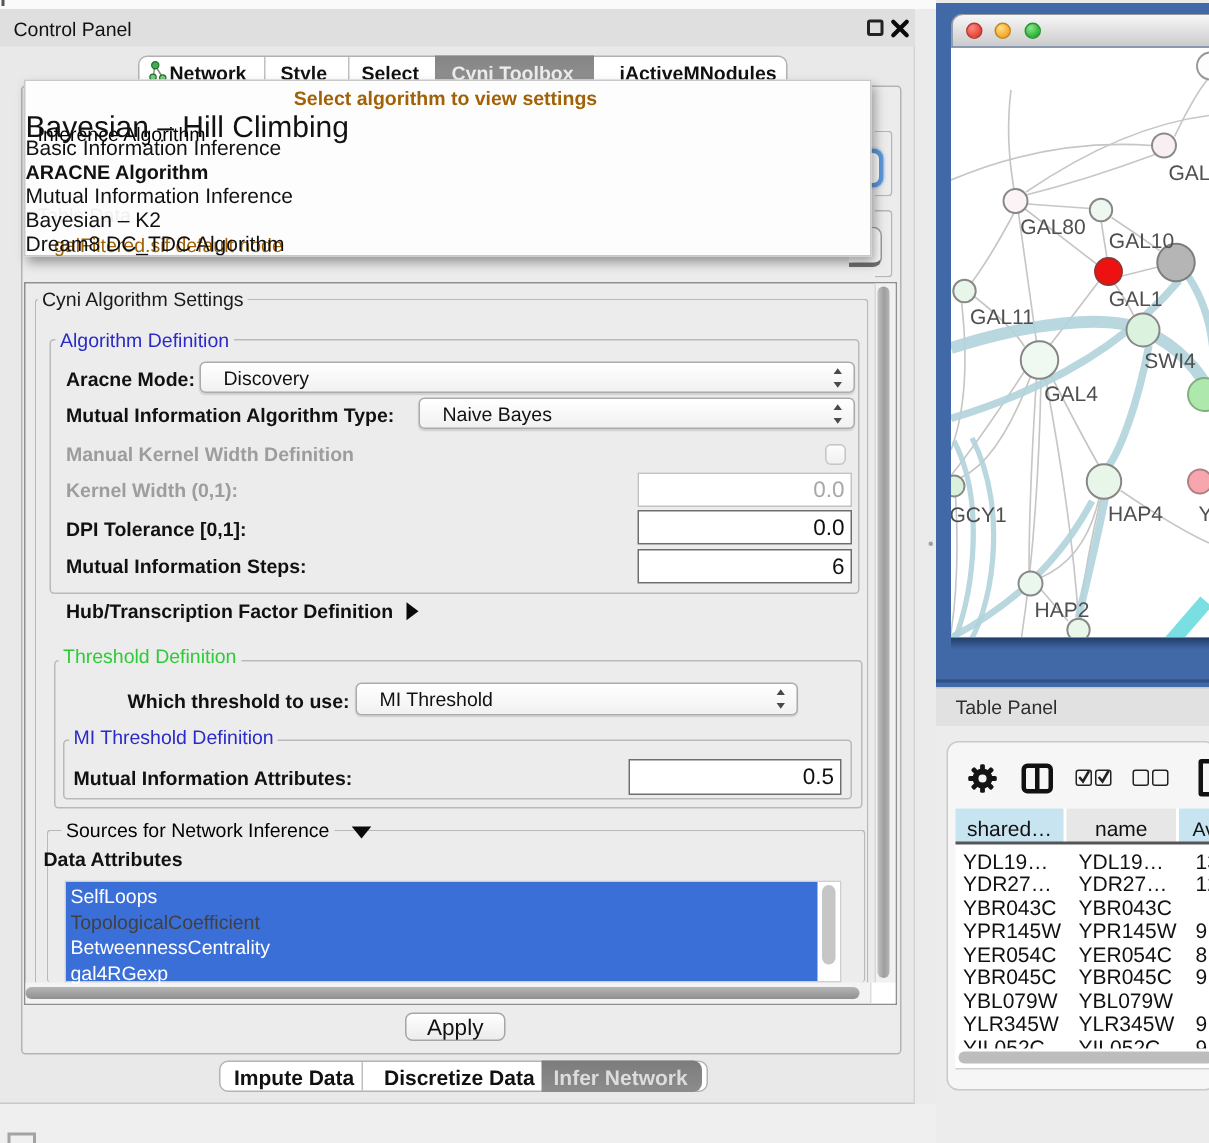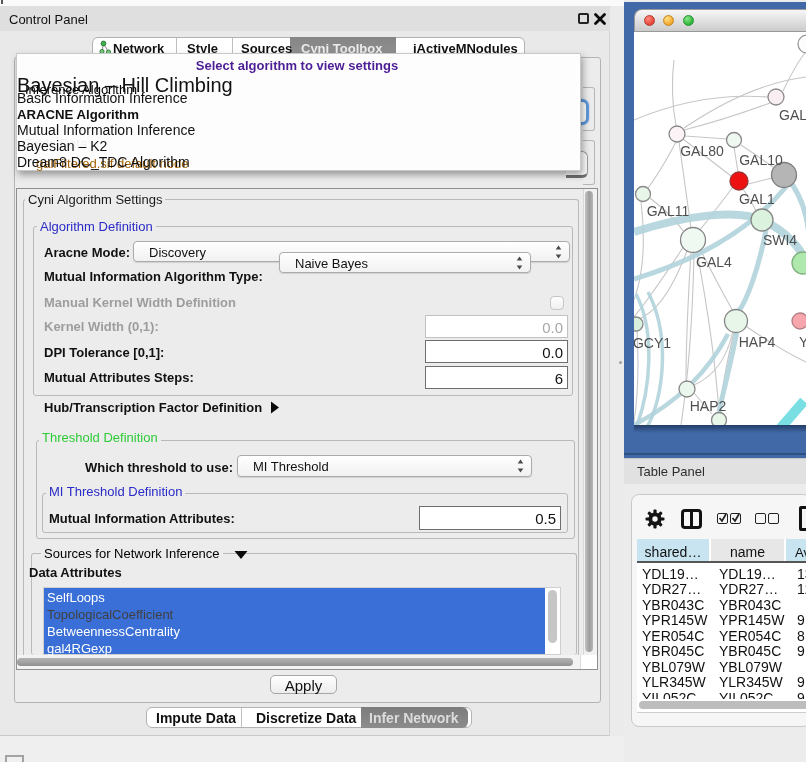--- a/index.html
+++ b/index.html
@@ -41,21 +41,21 @@
 <div class="abs" style="left:232px;top:38px;width:1px;height:20px;background:#c0c0c0"></div>
 <div class="abs" style="left:290px;top:37px;width:106px;height:22px;background:linear-gradient(#858585,#939393)"></div>
 <svg class="abs" style="left:99px;top:40px" width="13" height="15" viewBox="0 0 13 15">
   <path d="M4 4 L3.5 10 M5 4.5 L9 11" stroke="#8a8a8a" stroke-width="1"></path>
   <circle cx="4.5" cy="3.5" r="2.4" fill="#3fae4d" stroke="#1d7029" stroke-width="0.8"></circle>
   <circle cx="3" cy="11.5" r="2.1" fill="#7cc97f" stroke="#1d7029" stroke-width="0.8"></circle>
   <circle cx="9.5" cy="12" r="2.1" fill="#7cc97f" stroke="#1d7029" stroke-width="0.8"></circle>
 </svg>
 <div class="txt tb" style="left:113px;top:41px;">Network</div>
 <div class="txt tb" style="left:187px;top:41px;">Style</div>
-<div class="txt tb" style="left:241px;top:41px;">Sources</div>
+<div class="txt tb" style="left:241px;top:41px;">Select</div>
 <div class="txt tb" style="left:301px;top:41px;color:#ececec">Cyni Toolbox</div>
 <div class="txt tb" style="left:413px;top:41px;">jActiveMNodules</div>
 
 <div class="abs" style="left:14px;top:57px;width:587px;height:646px;background:#ececec;border:1px solid #b4b4b4;border-radius:3px"></div>
 
 <div class="abs" style="left:583px;top:87px;width:12px;height:44px;border-top:1px solid #b6b6b6;border-right:1px solid #b6b6b6;border-bottom:1px solid #b6b6b6;border-radius:0 3px 3px 0"></div>
 <div class="abs" style="left:576px;top:99px;width:13px;height:26px;border:3px solid #5e97d8;border-left:none;border-radius:0 7px 7px 0;background:#fff;box-shadow:0 0 2px rgba(86,145,214,0.6)"></div>
 <div class="abs" style="left:583px;top:140px;width:12px;height:45px;border-top:1px solid #b6b6b6;border-right:1px solid #b6b6b6;border-bottom:1px solid #b6b6b6;border-radius:0 3px 3px 0"></div>
 <div class="abs" style="left:566px;top:151px;width:22px;height:27px;background:#fdfdfd;border:1px solid #9b9b9b;border-bottom:3px solid #6f6f6f;border-left:none;border-radius:0 6px 6px 0"></div>
 
@@ -73,37 +73,37 @@
 <div class="glabel blue" style="left:37px;top:219px;">Algorithm Definition</div>
 
 <div class="txt b" style="left:44px;top:245px;">Aracne Mode:</div>
 <div class="combo" style="left:133px;top:241px;width:437px;height:21px">
     <span class="cv">Discovery</span>
     <svg class="ar" viewBox="0 0 7 14">
       <path d="M3.5 0.5 L6.3 4.4 L0.7 4.4 Z M3.5 13.5 L6.3 9.6 L0.7 9.6 Z" fill="#4a4a4a"></path>
     </svg>
   </div>
 <div class="txt b" style="left:44px;top:269px;">Mutual Information Algorithm Type:</div>
-<div class="combo" style="left:279px;top:252px;width:252px;height:21px">
+<div class="combo" style="left:279px;top:265px;width:291px;height:21px">
     <span class="cv">Naive Bayes</span>
     <svg class="ar" viewBox="0 0 7 14">
       <path d="M3.5 0.5 L6.3 4.4 L0.7 4.4 Z M3.5 13.5 L6.3 9.6 L0.7 9.6 Z" fill="#4a4a4a"></path>
     </svg>
   </div>
 <div class="txt b gray" style="left:44px;top:295px;">Manual Kernel Width Definition</div>
 <div class="abs" style="left:550px;top:296px;width:14px;height:14px;background:linear-gradient(#fdfdfd,#f0f0f0);border:1px solid #c6c6c6;border-radius:4px"></div>
 <div class="txt b gray" style="left:44px;top:319px;">Kernel Width (0,1):</div>
 <div class="field" style="left:425px;top:315px;width:143px;height:23px;border-color:#c2c2c2">
     <span class="v" style="color:#a8a8a8">0.0</span>
   </div>
 <div class="txt b" style="left:44px;top:345px;">DPI Tolerance [0,1]:</div>
 <div class="field" style="left:425px;top:340px;width:143px;height:23px">
     <span class="v">0.0</span>
   </div>
-<div class="txt b" style="left:44px;top:370px;">Mutual Attributes Steps:</div>
+<div class="txt b" style="left:44px;top:370px;">Mutual Information Steps:</div>
 <div class="field" style="left:425px;top:366px;width:143px;height:23px">
     <span class="v">6</span>
   </div>
 
 <div class="txt b" style="left:44px;top:400px;">Hub/Transcription Factor Definition</div>
 <svg class="abs" style="left:270px;top:401px" width="10" height="13" viewBox="0 0 10 13">
     <path d="M1 0.5 L9 6.5 L1 12.5 Z" fill="#0a0a0a"></path>
   </svg>
 
 <div class="group" style="left:36px;top:440px;width:539px;height:99px;"></div>
@@ -134,21 +134,21 @@
 <div class="txt" style="left:47px;top:590px;color:#fff">SelfLoops</div>
 <div class="txt" style="left:47px;top:607px;color:#404040">TopologicalCoefficient</div>
 <div class="txt" style="left:47px;top:624px;color:#fff">BetweennessCentrality</div>
 <div class="txt" style="left:47px;top:641px;color:#fff">gal4RGexp</div>
 <div class="abs" style="left:548px;top:590px;width:9px;height:53px;border-radius:5px;background:#c6c6c6"></div>
 
 <div class="abs" style="left:16px;top:53px;width:565px;height:118px;background:#fdfdfd;border:1px solid #c9c9c9;box-shadow:2px 4px 7px rgba(0,0,0,0.35)"></div>
 <div class="txt" style="left:25px;top:82px;color:#000000">Inference Algorithm</div>
 <div class="txt" style="left:25px;top:136px;color:#f0f0f0">Table Data</div>
 <div class="txt" style="left:36px;top:156px;color:#a16207">galFiltered.sif default node</div>
-<div class="txt b" style="left:0;top:58px;width:594px;text-align:center;color:#4c1d95">Select algorithm to view settings</div>
+<div class="txt b" style="left:0;top:58px;width:594px;text-align:center;color:#a16207">Select algorithm to view settings</div>
 <div class="txt" style="left:17px;top:74px;font-size:20px">Bayesian – Hill Climbing</div>
 <div class="txt" style="left:17px;top:90px;font-size:14px">Basic Information Inference</div>
 <div class="txt b" style="left:17px;top:107px;font-size:13.2px">ARACNE Algorithm</div>
 <div class="txt" style="left:17px;top:122px;font-size:14px">Mutual Information Inference</div>
 <div class="txt" style="left:17px;top:138px;font-size:14px">Bayesian – K2</div>
 <div class="txt" style="left:17px;top:154px;font-size:14px">Dream8 DC_TDC Algorithm</div>
 
 <div class="abs" style="left:270px;top:675px;width:67px;height:19px;background:linear-gradient(#ffffff,#ececec);border:1px solid #a6a6a6;border-radius:5px"></div>
 <div class="txt" style="left:270px;top:677px;width:67px;text-align:center;font-size:15px">Apply</div>
 <div class="abs" style="left:146px;top:707px;width:326px;height:21px;background:#fff;border:1px solid #b3b3b3;border-radius:6px"></div>

